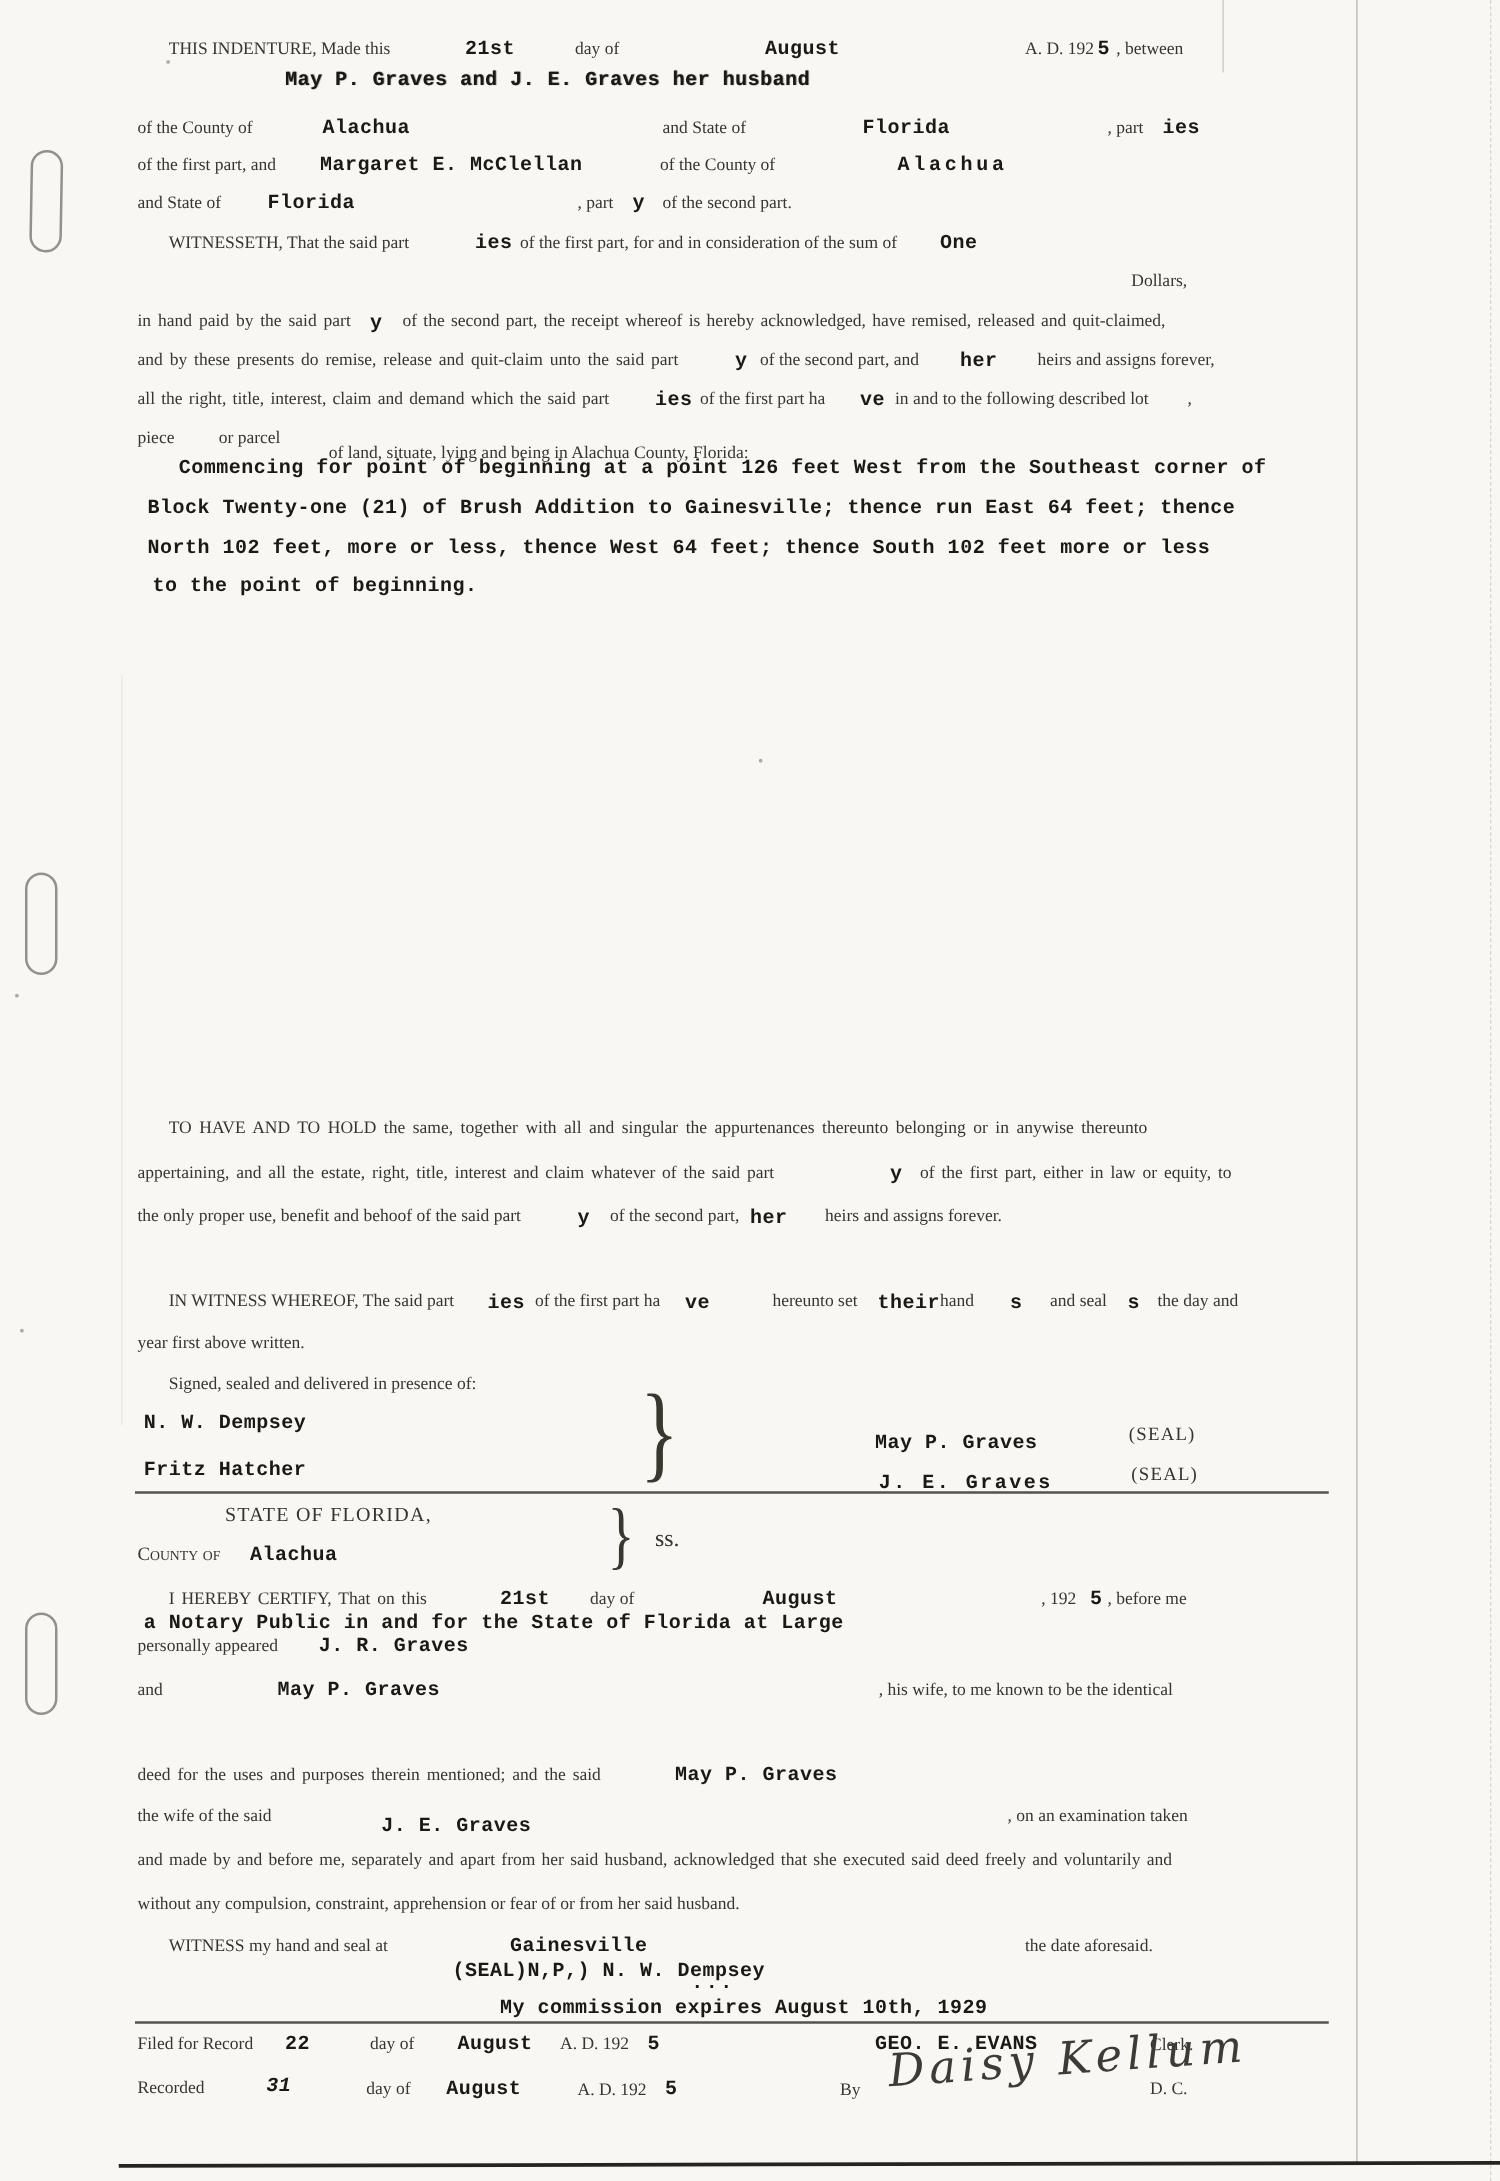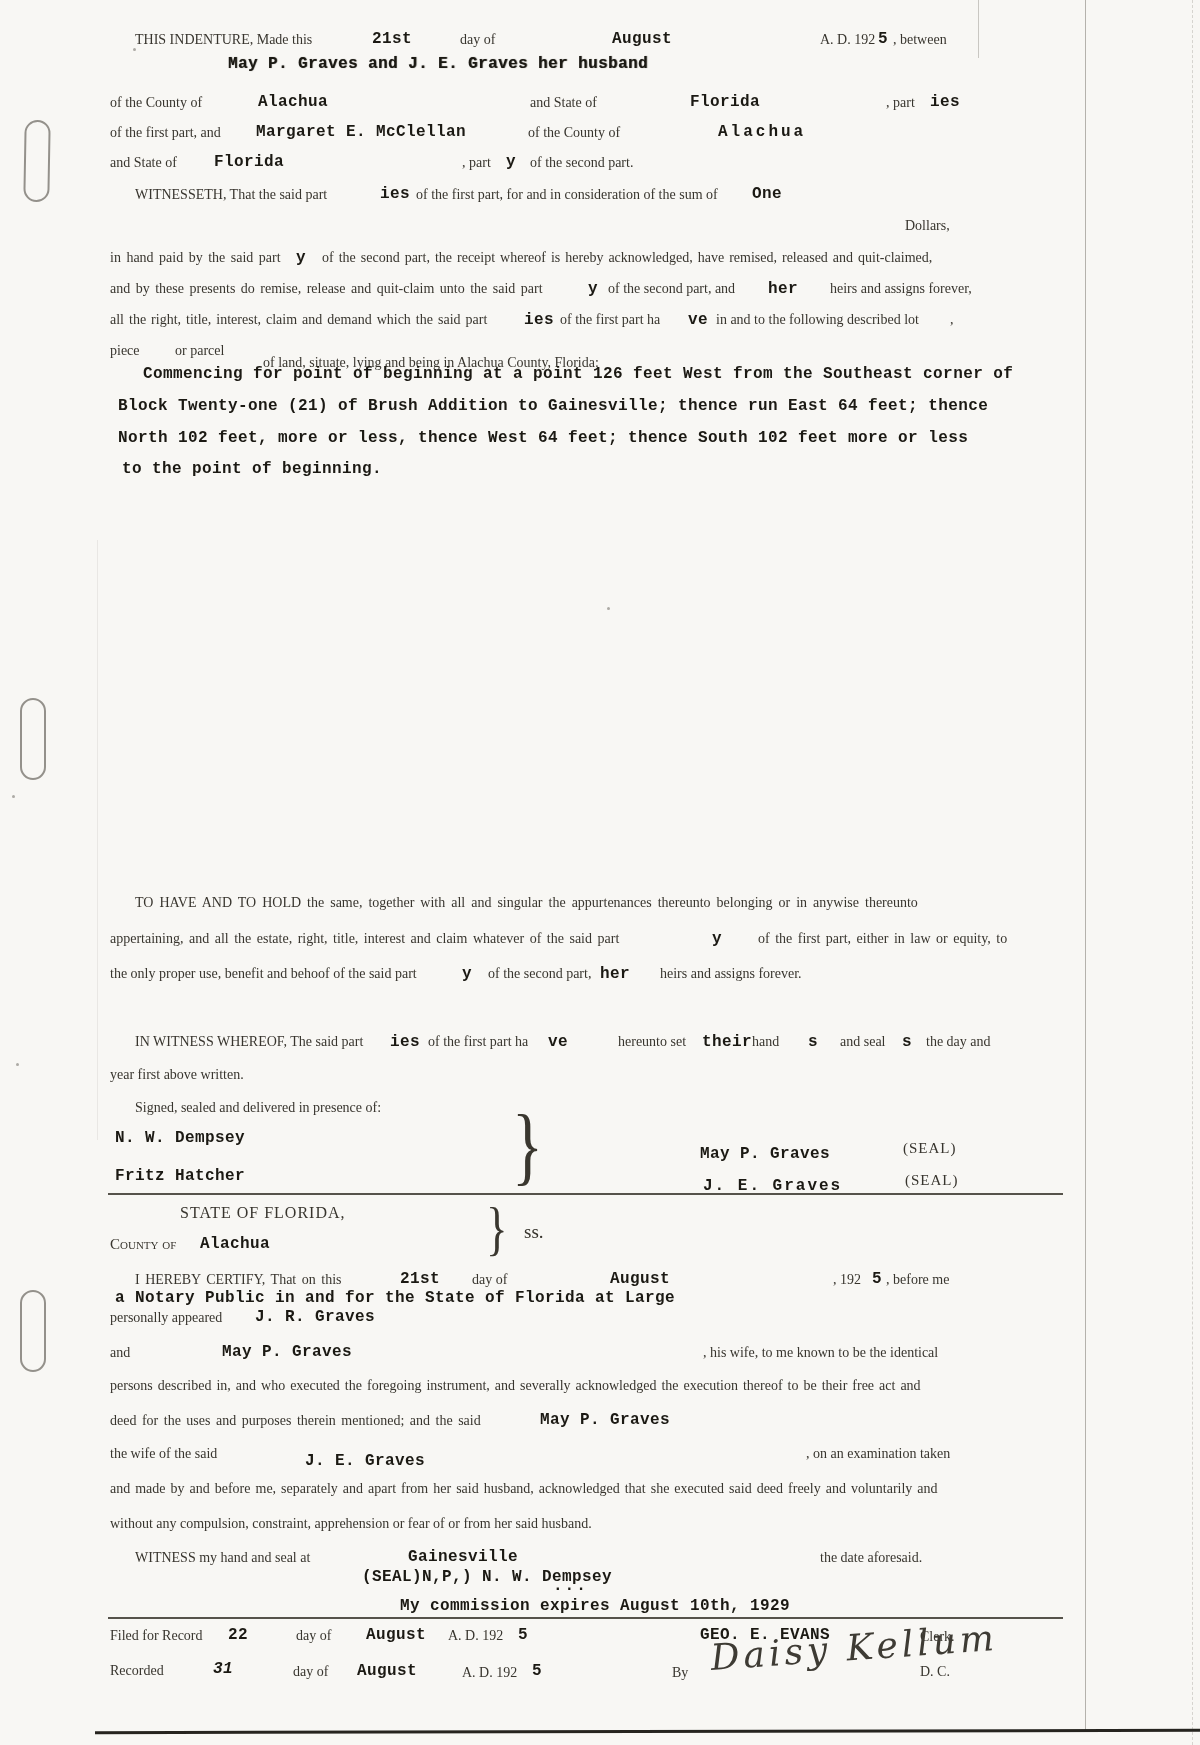--- a/index.html
+++ b/index.html
@@ -95,21 +95,21 @@
   <span class="abs serif" style="left:263px;top:344px;margin-top:12px;">of land, situate, lying and being in Alachua County, Florida:</span>
 
   <span class="abs typed" style="left:143px;top:366px;">Commencing for point of beginning at a point 126 feet West from the Southeast corner of</span>
   <span class="abs typed" style="left:118px;top:398px;">Block Twenty-one (21) of Brush Addition to Gainesville; thence run East 64 feet; thence</span>
   <span class="abs typed" style="left:118px;top:430px;">North 102 feet, more or less, thence West 64 feet; thence South 102 feet more or less</span>
   <span class="abs typed" style="left:122px;top:461px;">to the point of beginning.</span>
 
   <span class="abs serif" style="left:135px;top:896px;word-spacing:2.5px;">TO HAVE AND TO HOLD the same, together with all and singular the appurtenances thereunto belonging or in anywise thereunto</span>
   <span class="abs serif" style="left:110px;top:932px;word-spacing:2px;">appertaining, and all the estate, right, title, interest and claim whatever of the said part</span>
   <span class="abs typed" style="left:712px;top:931px;">y</span>
-  <span class="abs serif" style="left:736px;top:932px;word-spacing:2px;margin-left:22px;">of the first part, either in law or equity, to</span>
+  <span class="abs serif" style="left:736px;top:932px;word-spacing:2px;">of the first part, either in law or equity, to</span>
   <span class="abs serif" style="left:110px;top:967px;">the only proper use, benefit and behoof of the said part</span>
   <span class="abs typed" style="left:462px;top:966px;">y</span>
   <span class="abs serif" style="left:488px;top:967px;">of the second part,</span>
   <span class="abs typed" style="left:600px;top:966px;">her</span>
   <span class="abs serif" style="left:660px;top:967px;">heirs and assigns forever.</span>
 
   <span class="abs serif" style="left:135px;top:1035px;">IN WITNESS WHEREOF, The said part</span>
   <span class="abs typed" style="left:390px;top:1034px;">ies</span>
   <span class="abs serif" style="left:428px;top:1035px;">of the first part ha</span>
   <span class="abs typed" style="left:548px;top:1034px;">ve</span>
@@ -144,21 +144,20 @@
   <span class="abs typed" style="left:610px;top:1271px;">August</span>
   <span class="abs serif" style="left:833px;top:1273px;">, 192</span>
   <span class="abs typed" style="left:872px;top:1271px;">5</span>
   <span class="abs serif" style="left:886px;top:1273px;">, before me</span>
   <span class="abs typed" style="left:115px;top:1290px;">a Notary Public in and for the State of Florida at Large</span>
   <span class="abs serif" style="left:110px;top:1311px;">personally appeared</span>
   <span class="abs typed" style="left:255px;top:1309px;">J. R. Graves</span>
   <span class="abs serif" style="left:110px;top:1346px;">and</span>
   <span class="abs typed" style="left:222px;top:1344px;">May P. Graves</span>
   <span class="abs serif" style="left:703px;top:1346px;">, his wife, to me known to be the identical</span>
-  <span class="abs serif" style="left:110px;top:1379px;word-spacing:1.5px;">persons described in, and who executed the foregoing instrument, and severally acknowledged the execution thereof to be their free act and</span>
   <span class="abs serif" style="left:110px;top:1414px;word-spacing:2px;">deed for the uses and purposes therein mentioned; and the said</span>
   <span class="abs typed" style="left:540px;top:1412px;">May P. Graves</span>
   <span class="abs serif" style="left:110px;top:1447px;">the wife of the said</span>
   <span class="abs typed" style="left:305px;top:1453px;">J. E. Graves</span>
   <span class="abs serif" style="left:806px;top:1447px;">, on an examination taken</span>
   <span class="abs serif" style="left:110px;top:1482px;word-spacing:1.5px;">and made by and before me, separately and apart from her said husband, acknowledged that she executed said deed freely and voluntarily and</span>
   <span class="abs serif" style="left:110px;top:1517px;text-align:center;">without any compulsion, constraint, apprehension or fear of or from her said husband.</span>
 
   <span class="abs serif" style="left:135px;top:1551px;">WITNESS my hand and seal at</span>
   <span class="abs typed" style="left:408px;top:1549px;">Gainesville</span>

